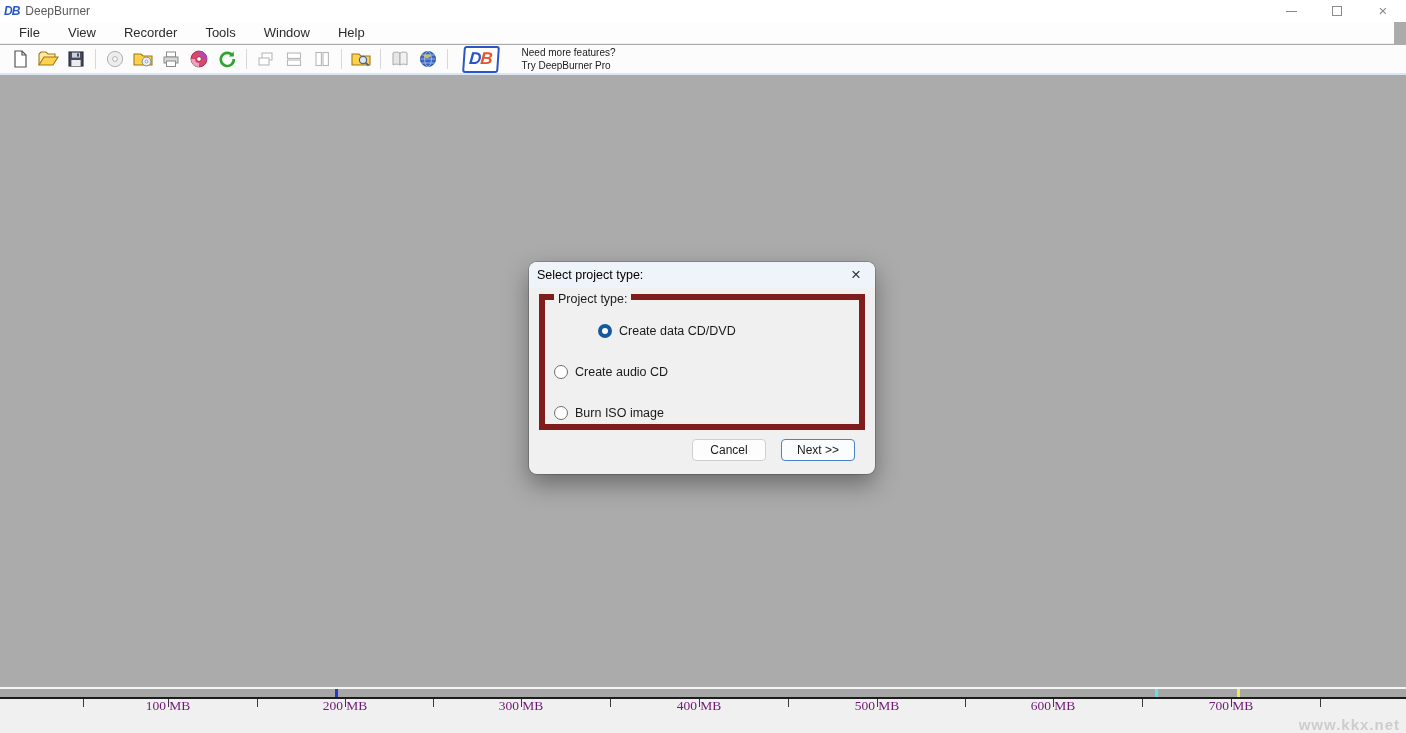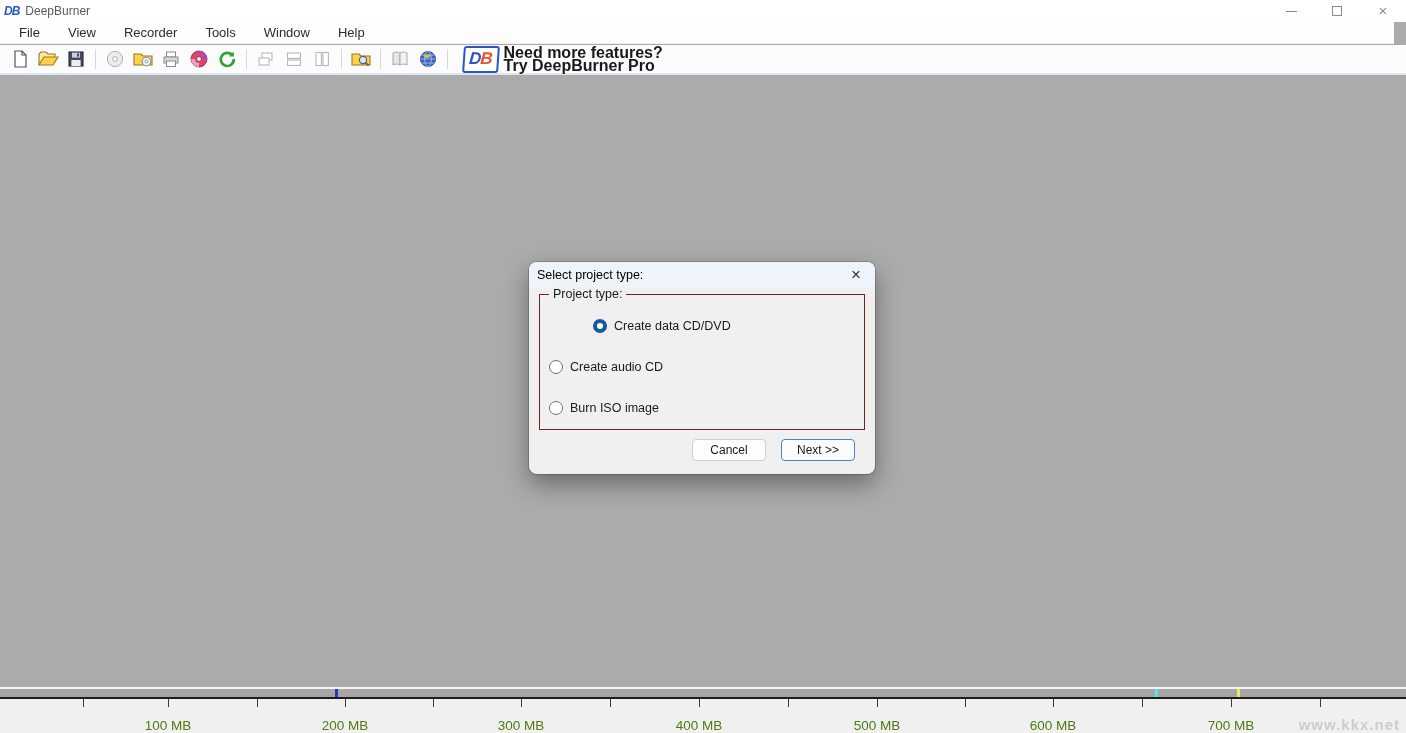--- a/index.html
+++ b/index.html
@@ -26,36 +26,36 @@
 
   
   .toolbar { position:absolute; top:45px; left:0; right:0; height:30px; background:#FCFCFC;
              display:flex; align-items:center; border-bottom:2px solid #D9E6F4; padding-left:6px; }
   .tb-btn { width:28px; height:26px; display:flex; align-items:center; justify-content:center; }
   .tb-sep { width:1px; height:20px; background:#D8D8D8; margin:0 5px; }
   .promo { display:flex; align-items:center; margin-left:10px; }
   .db-logo { border:2px solid #2A57C8; border-radius:3px; padding:1px 5px 2px 4px; background:#FFFFFF;
              font-style:italic; font-weight:bold; font-size:17px; letter-spacing:-1px; transform:skewX(-4deg); }
   .db-d { color:#2A57C8; } .db-b { color:#E8542A; }
-  .promo-text { margin-left:5px; font-size:16px; color:#1A1A1A; line-height:13px;font-weight:bold; }
+  .promo-text { margin-left:23px; font-size:10px; color:#1A1A1A; line-height:13px; }
 
   
   .workspace { position:absolute; top:77px; left:0; right:0; bottom:46px; background:#ABABAB; }
 
   
   .dialog { position:absolute; left:529px; top:262px; width:346px; height:212px;
             background:#F0F0F0; border-radius:8px;
             box-shadow:0 10px 24px rgba(0,0,0,0.38), 0 0 0 1px rgba(0,0,0,0.18); }
   .dialog-titlebar { height:26px; background:#EFF4FA; border-radius:8px 8px 0 0;
                      display:flex; align-items:center; padding:0 8px 0 8px; }
   .dialog-title { font-size:12.5px; color:#000000; }
   .dialog-close { margin-left:auto; font-size:17px; color:#333; width:22px; height:20px;
                   display:flex; align-items:center; justify-content:center; line-height:16px; }
   .groupbox { position:absolute; left:10px; top:32px; width:326px; height:136px;
-              border:1px solid #7f1d1d; }
+              border:6px solid #7f1d1d; }
   .groupbox-label { position:absolute; top:-8px; left:9px; background:#F0F0F0; padding:0 4px;
                     font-size:12.5px; color:#1A1A1A; }
   .radio-row { position:absolute; left:9px; display:flex; align-items:center; }
   .radio-row.r0 { top:24px;margin-left:44px; } .radio-row.r1 { top:65px; } .radio-row.r2 { top:106px; }
   .radio { width:14px; height:14px; border-radius:50%; border:1px solid #707070; background:#FFFFFF;
            display:inline-block; }
   .radio.checked { border:4.5px solid #15599F; }
   .radio-label { font-size:12.5px; color:#1A1A1A; margin-left:7px; }
   .dialog-buttons { position:absolute; right:20px; bottom:13px; display:flex; }
   .btn { width:74px; height:22px; font-size:12px; color:#1A1A1A; background:#FDFDFD;
@@ -63,21 +63,21 @@
          justify-content:center; }
   .btn.default { border:1px solid #4A84C8; margin-left:15px; background:#FBFCFE; }
 
   
   .rulerbar { position:absolute; left:0; bottom:0; width:1406px; height:46px; background:#F0F0F0; }
   .ruler-gap { position:absolute; top:0; left:0; right:0; height:2px; background:#F5F5F5; }
   .ruler-track { position:absolute; top:2px; left:0; right:0; height:8px; background:#A6A6A6; }
   .ruler-line { position:absolute; top:10px; left:0; right:0; height:2px; background:#1C1C1C; }
   .capacity-marker { position:absolute; top:0; width:3px; height:8px; }
   .ruler-tick { position:absolute; top:12px; width:1px; height:8px; background:#3A3A3A; }
-  .ruler-label { position:absolute; top:31px; transform:translateX(-50%); font-size:13.5px; color:#4d7c0f; }
+  .ruler-label { position:absolute; top:11px; transform:translateX(-50%); font-size:13.5px; color:#701a75;font-family:Liberation Serif, serif; }
 
   
   .watermark { position:absolute; right:6px; bottom:0; text-align:center; z-index:5; pointer-events:none; }
   .watermark-logo { font-size:33px; font-weight:bold; letter-spacing:3px; color:#DCDCDC; opacity:0.85;
                     line-height:34px; text-shadow:1px 1px 0 #bFbFbF; }
   .watermark-url { font-size:15px; font-weight:bold; color:#CDCDCD; letter-spacing:1px; line-height:17px; }
 
   svg { display:block; }
 </style>
 </head>

